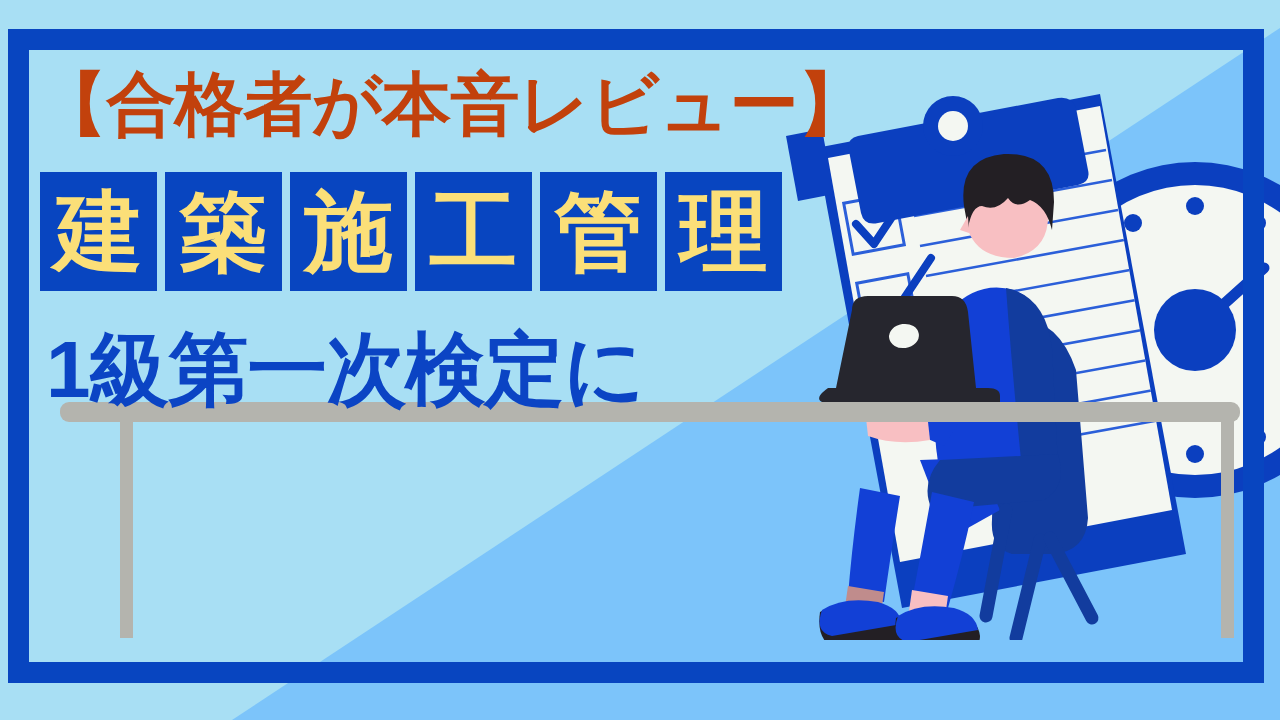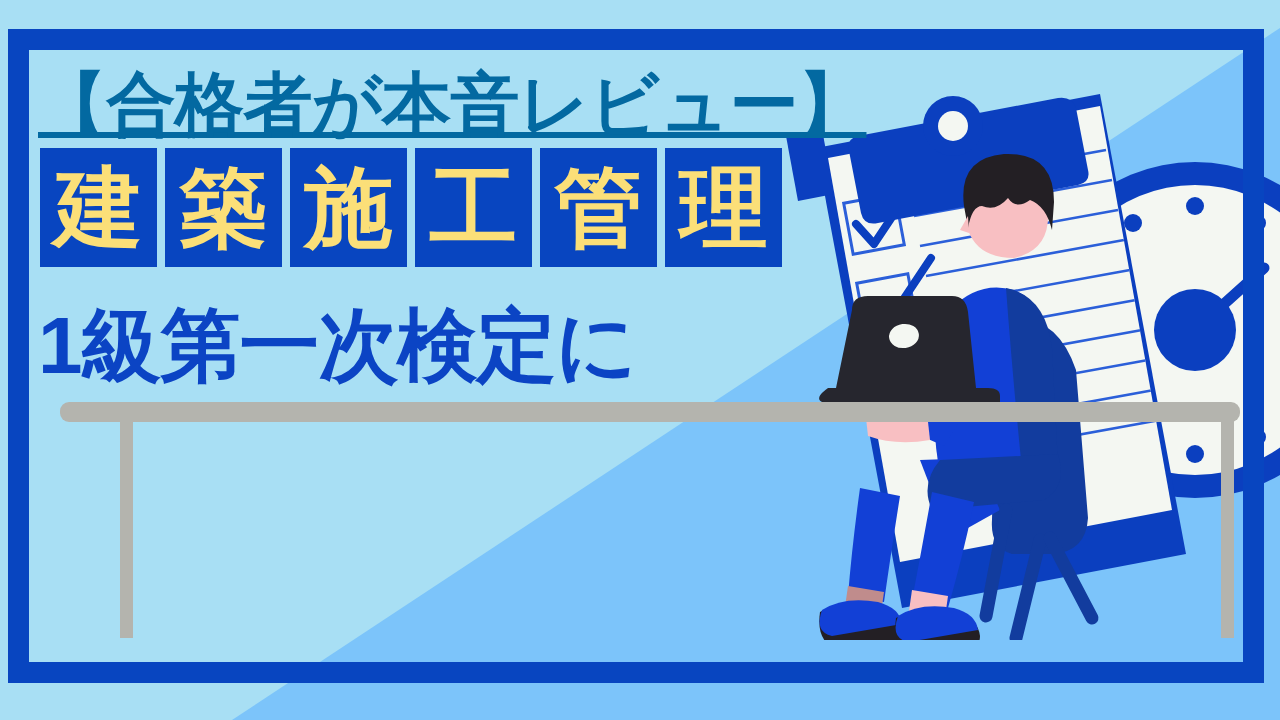--- a/index.html
+++ b/index.html
@@ -64,25 +64,24 @@
     left: 38px;
     top: 70px;
     width: 1180px;
     z-index: 30;
   }
 
   .headline-kicker {
     font-size: 69px;
     line-height: 1.02;
     font-weight: 700;
-    color: #0369a1;
+    color: #c2410c;
     letter-spacing: -0.5px;
     white-space: nowrap;
-    margin: 0 0 8px 0;
-    text-decoration: underline;
+    margin: 0 0 32px 0;
   }
 
   .boxed-row {
     display: flex;
     gap: 8px;
     margin: 0 0 34px 2px;
   }
   .boxed-char {
     width: 117px;
     height: 119px;
@@ -95,21 +94,21 @@
     box-sizing: border-box;
   }
 
   .headline-main {
     font-size: 80px;
     line-height: 1.13;
     font-weight: 700;
     color: #0B44C4;
     letter-spacing: -1px;
     white-space: nowrap;
-    margin: 0;
+    margin: 8px;
   }
   .headline-main + .headline-main { margin-top: 8px; }
 </style>
 </head>
 <body>
 
 <div id="thumb">
 
   <div class="bg-base"></div>
   <div class="bg-wedge"></div>

